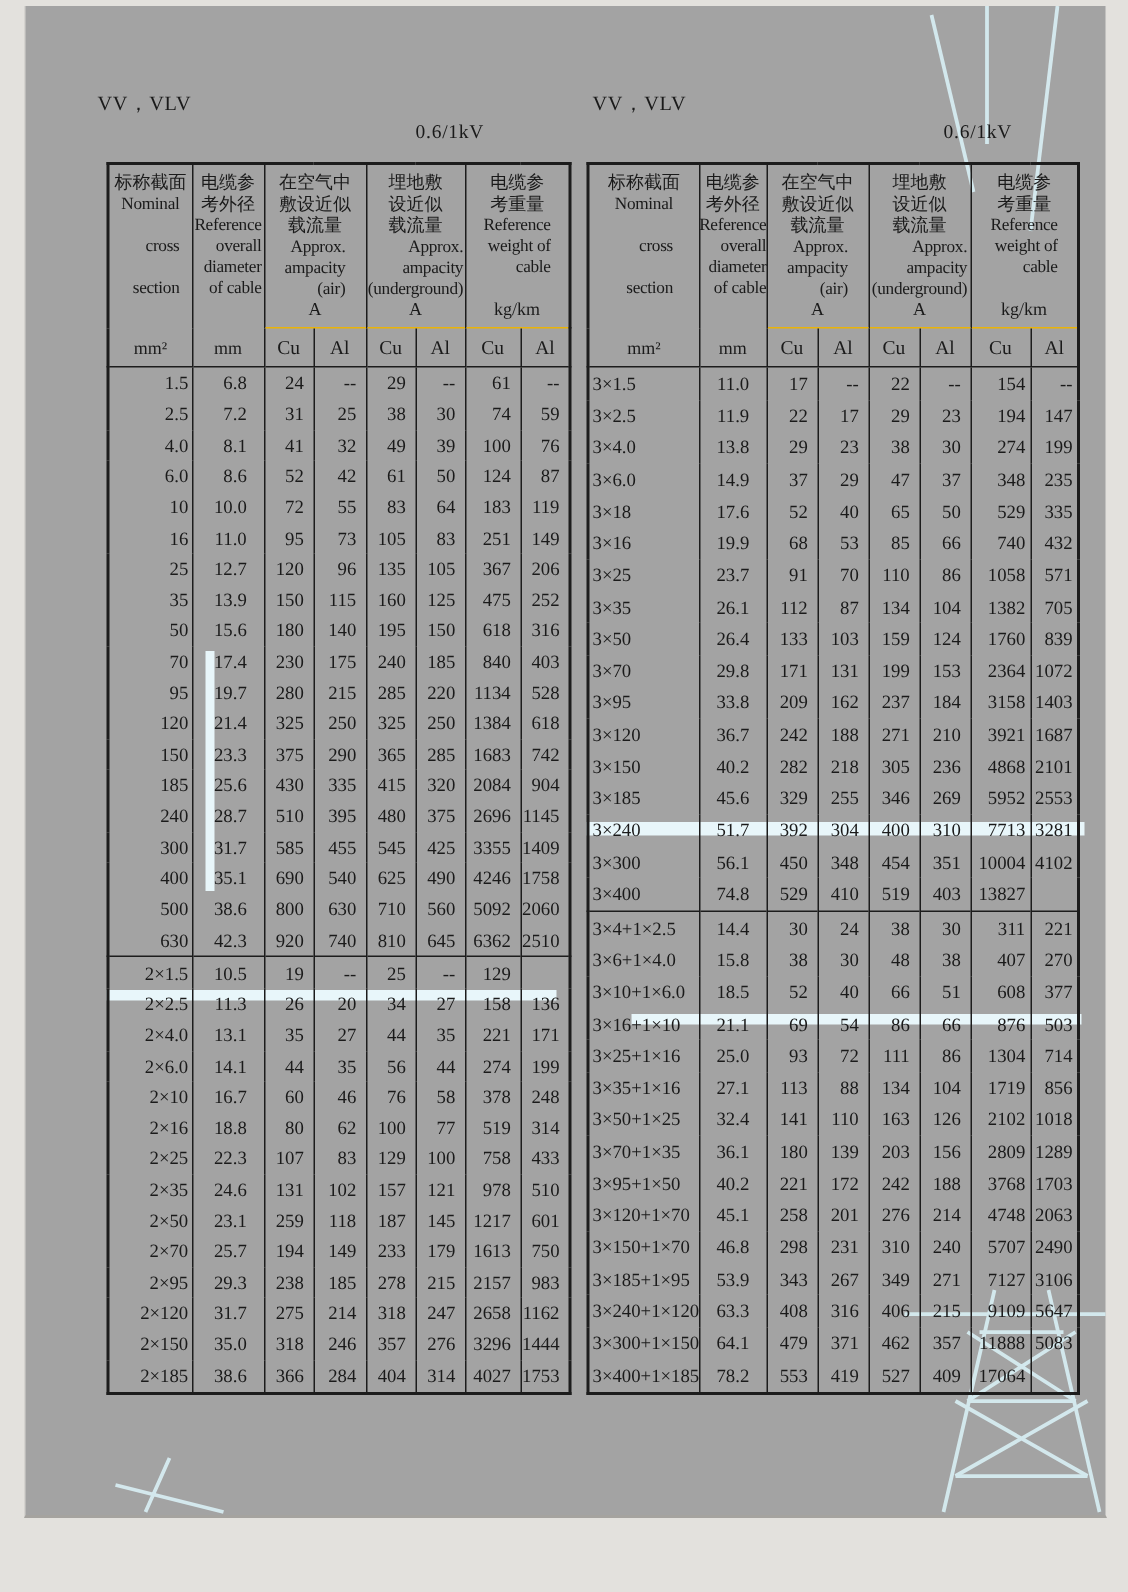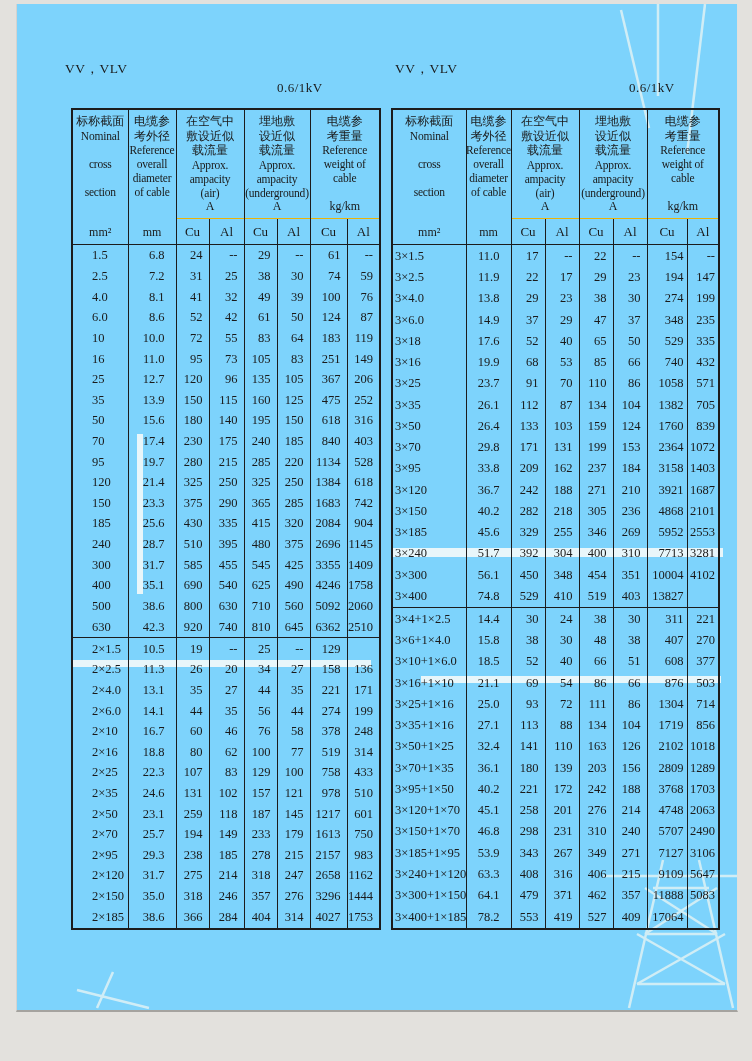--- a/index.html
+++ b/index.html
@@ -5,21 +5,21 @@
   * { box-sizing: border-box; }
   html,body { margin:0; padding:0; }
   body {
     width:752px; height:1061px; position:relative;
     background:#e3e1dd;
     font-family:"Liberation Serif", serif;
     color:#1a1a1a;
   }
   .scan {
     position:absolute; left:16px; top:4px; width:722px; height:1008px;
-    background:#7dd3fc; overflow:hidden;
+    background:#a3a3a3; overflow:hidden;
     border-left:1px solid #d5d3cf;
     border-right:1px solid #e2e0dc;
     border-bottom:2px solid #a5a39f;
   }
   .watermark { position:absolute; left:0; top:0; z-index:0; }
 
   .title { position:absolute; z-index:2; font-size:13.5px; letter-spacing:0.5px; }
   .cable-type-left  { left:48px;  top:56px; }
   .voltage-left     { left:260px; top:76px; font-size:13px; }
   .cable-type-right { left:378px; top:56px; }
@@ -49,27 +49,27 @@
   thead tr.hr2 { height:26px; }
   th, td { border-left:1px solid #1c1c1c; font-weight:normal; padding:0; }
   thead th { vertical-align:top; }
   thead tr.hr2 th { border-top:1px solid #eab308; border-bottom:1.5px solid #1c1c1c;
                     font-size:13px; text-align:center; vertical-align:middle; }
   thead th[rowspan] { border-bottom:1.5px solid #1c1c1c; }
 
   .hcell { height:100%; display:flex; flex-direction:column; align-items:center;
            text-align:center; padding:4px 0 5px 0; }
   .hcell .zh   { white-space:pre-line; font-size:12px; line-height:1.22; }
-  .hcell .en   { white-space:pre-line; font-size:11.5px; line-height:1.22; letter-spacing:-0.2px; }
+  .hcell .en   { white-space:pre-line; font-size:11.5px; line-height:1.22; letter-spacing:-0.2px;text-align:right; }
   .hcell .unit { margin-top:auto; font-size:12px; line-height:1.1; }
 
   tbody td { text-align:right; vertical-align:middle; line-height:1;
              padding-right:6px; white-space:nowrap; overflow:hidden; }
   tbody td:nth-child(2) { padding-right:11px; }
-  .left-table  tbody td:first-child { text-align:left; padding-right:2px;padding-left:19px; }
+  .left-table  tbody td:first-child { text-align:right; padding-right:2px;padding-left:19px; }
   .right-table tbody td:first-child { text-align:left; padding-left:2px; padding-right:1px;margin-left:40px; }
   .right-table tbody td:nth-child(7), .right-table tbody td:nth-child(8) { padding-right:3px; }
   tbody tr.sect td { border-top:1px solid #1c1c1c; }
 
   .pageno { position:absolute; z-index:2; left:0; width:722px; top:948px;
             text-align:center; font-size:13px; white-space:pre; }
 </style>
 </head>
 <body>
 

